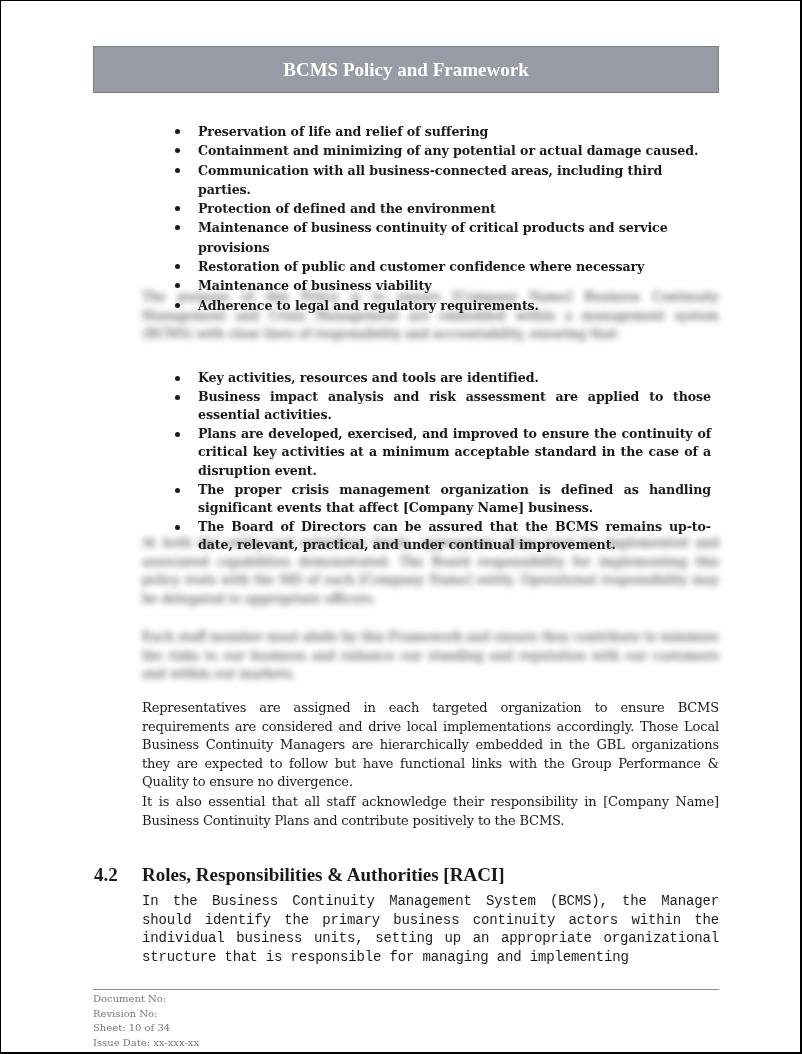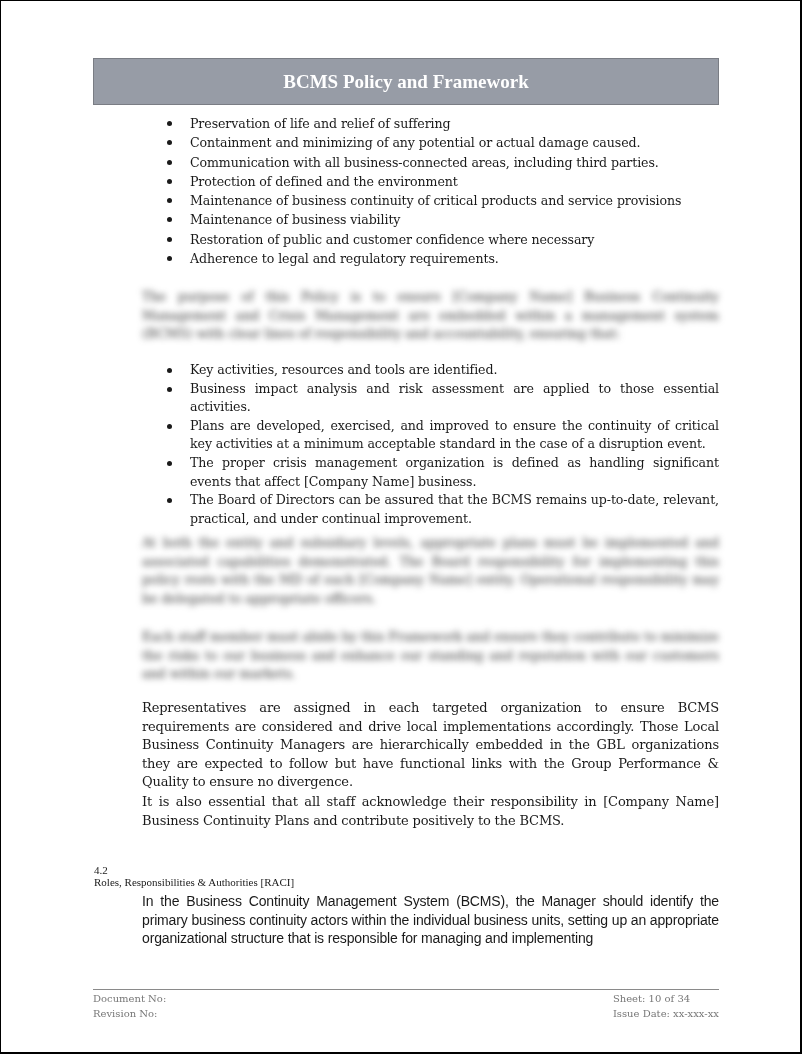--- a/index.html
+++ b/index.html
@@ -6,80 +6,79 @@
   body { width: 802px; height: 1054px; overflow: hidden; }
   .page {
     position: relative; box-sizing: border-box;
     width: 802px; height: 1054px;
     border: 1px solid #000; border-right-width: 2px; border-bottom-width: 2px;
     background: #fff;
     font-family: "DejaVu Serif", "Liberation Serif", serif;
     color: #1a1a1a;
   }
   .header-bar {
-    position: absolute; left: 92px; top: 57px; width: 626px; height: 47px;
+    position: absolute; left: 92px; top: 45px; width: 626px; height: 47px;
     box-sizing: border-box; background: #979ca6; border: 1px solid #7a7d84;
     display: flex; align-items: center; justify-content: center;
   }
   .header-bar span {
     color: #fff; font-weight: bold; font-size: 19px;
     font-family: "Liberation Serif", "DejaVu Serif", serif;
   }
   .content { position: absolute; left: 141px; width: 577px; font-size: 13px; line-height: 19.2px; }
-  ul.bullets { list-style: none; margin: 0; padding: 0; }
+  ul.bullets { list-style: none; margin: 8px; padding: 0; font-weight: bold; }
   ul.bullets li { position: relative; padding-left: 48px; }
   ul.bullets li::before {
     content: ""; position: absolute; left: 25px; top: 7px;
     width: 5px; height: 5px; border-radius: 50%; background: #1a1a1a;
   }
   .bl1 { top: 113px; font-size: 12.6px; line-height: 19.3px; letter-spacing: -0.1px; }
   .bl2 { top: 360px; font-size: 12.6px; line-height: 18.6px; letter-spacing: -0.1px; }
   .bl2 li { text-align: justify; }
   .blur {
     filter: blur(3.2px); color: #333; text-align: justify; font-size: 12.6px; line-height: 18.6px;
   }
   .p-blur1 { top: 287px; }
   .p-blur2 { top: 533px; }
   .p-blur3 { top: 627px; }
   .para { text-align: justify; font-size: 13px; line-height: 18.6px; letter-spacing: -0.15px; }
   .p1 { top: 698px; }
   .p2 { top: 792px; }
   .section {
     position: absolute; left: 93px; top: 863px; width: 626px;
-    font-weight: normal; font-size: 11px; display: flex;
+    font-weight: bold; font-size: 19px; display: flex;
     font-family: "Liberation Serif", "DejaVu Serif", serif;
-    flex-direction: column;
   }
   .section .num { width: 48px; }
-  .p3 { top: 891px; font-family: Liberation Sans, sans-serif; font-size: 14px; line-height: 18.6px; }
+  .p3 { top: 891px; font-family: Liberation Mono, monospace; font-size: 14px; line-height: 18.6px; }
   .footer {
     position: absolute; left: 92px; top: 988px; width: 626px;
     border-top: 1px solid #8a8a8a; padding-top: 2px;
     font-size: 10px; line-height: 14.5px; color: #777;
-    display: flex; justify-content: space-between;
+    display: flex; justify-content: space-between; flex-direction: column;
   }
   .footer .right { text-align: left; }
 </style>
 </head>
 <body>
 
 <div class="page">
   <div class="header-bar">
     <span>BCMS Policy and Framework</span>
   </div>
 
   <div class="content bl1">
     <ul class="bullets">
       <li>Preservation of life and relief of suffering</li>
       <li>Containment and minimizing of any potential or actual damage caused.</li>
       <li>Communication with all business-connected areas, including third parties.</li>
       <li>Protection of defined and the environment</li>
       <li>Maintenance of business continuity of critical products and service provisions</li>
+      <li>Restoration of public and customer confidence where necessary</li>
       <li>Maintenance of business viability</li>
-      <li>Restoration of public and customer confidence where necessary</li>
       <li>Adherence to legal and regulatory requirements.</li>
     </ul>
   </div>
 
   <div class="content blur p-blur1">The purpose of this Policy is to ensure [Company Name] Business Continuity Management and Crisis Management are embedded within a management system (BCMS) with clear lines of responsibility and accountability, ensuring that:</div>
 
   <div class="content bl2">
     <ul class="bullets">
       <li>Key activities, resources and tools are identified.</li>
       <li>Business impact analysis and risk assessment are applied to those essential activities.</li>

